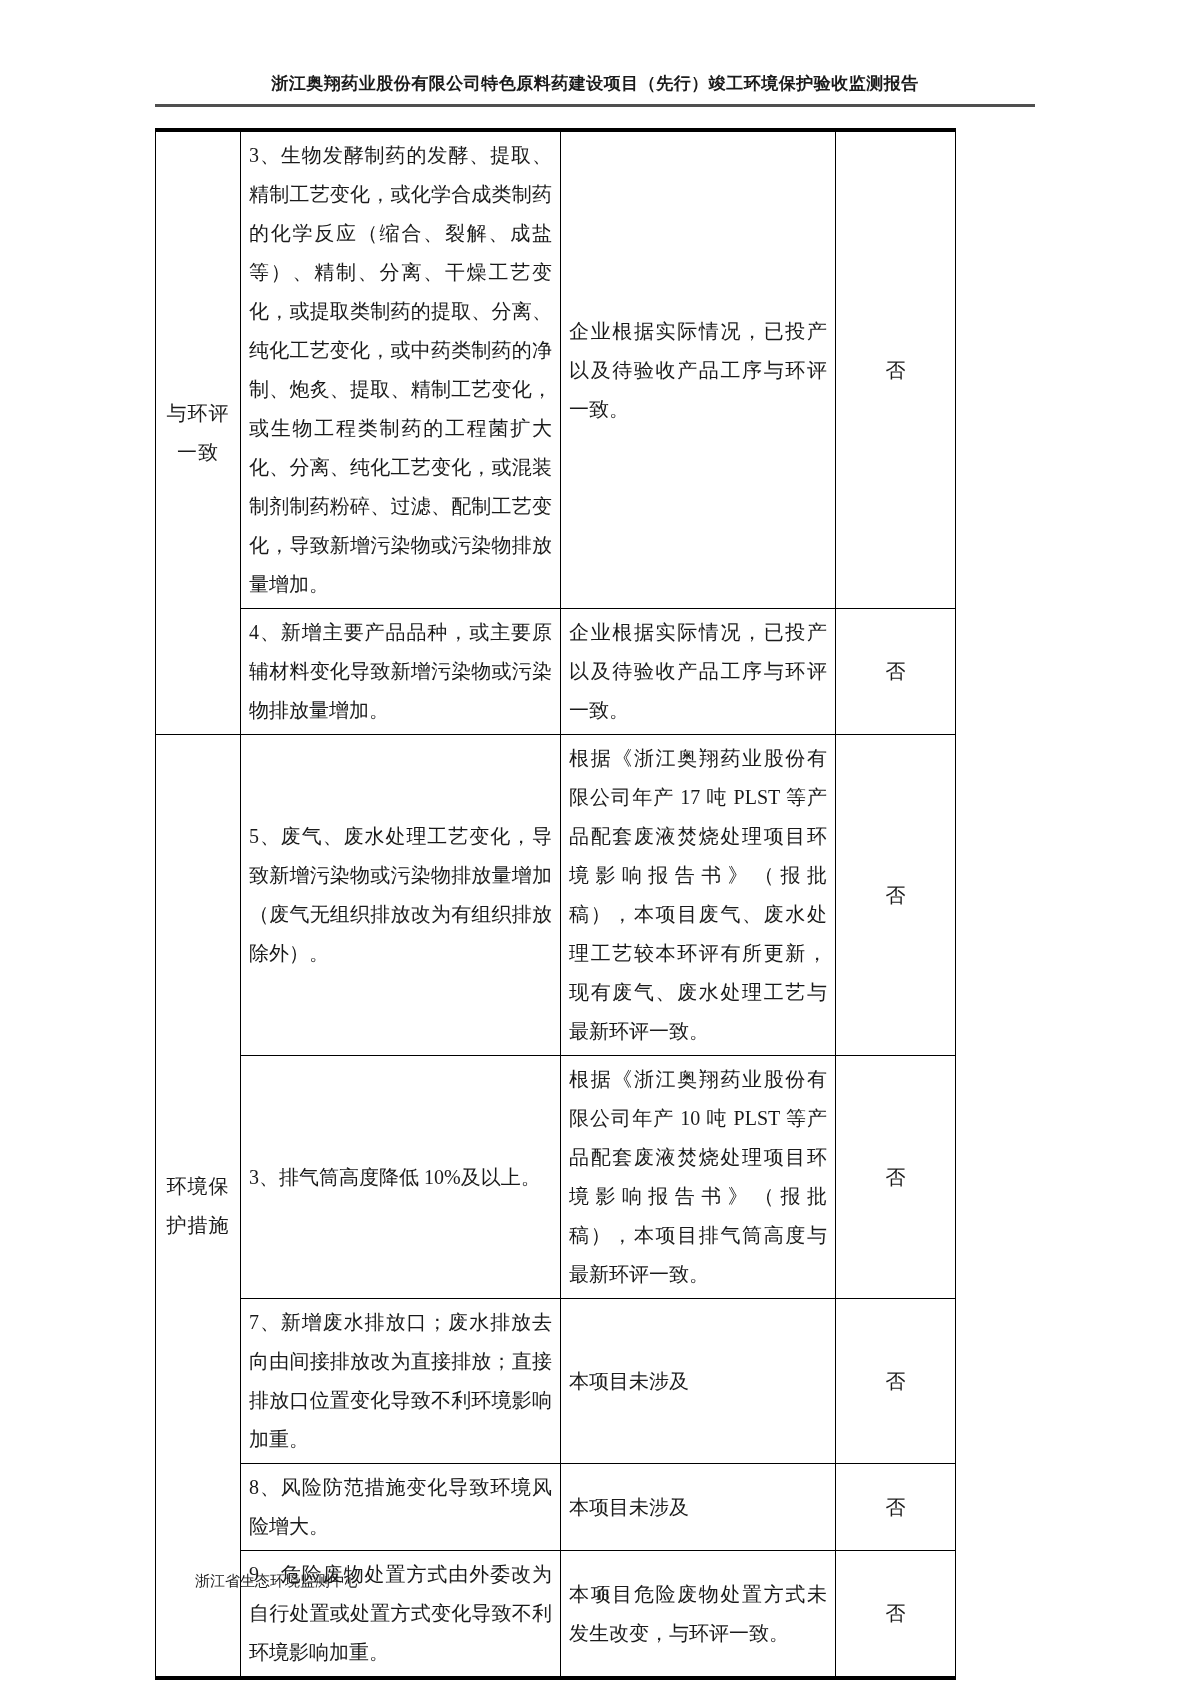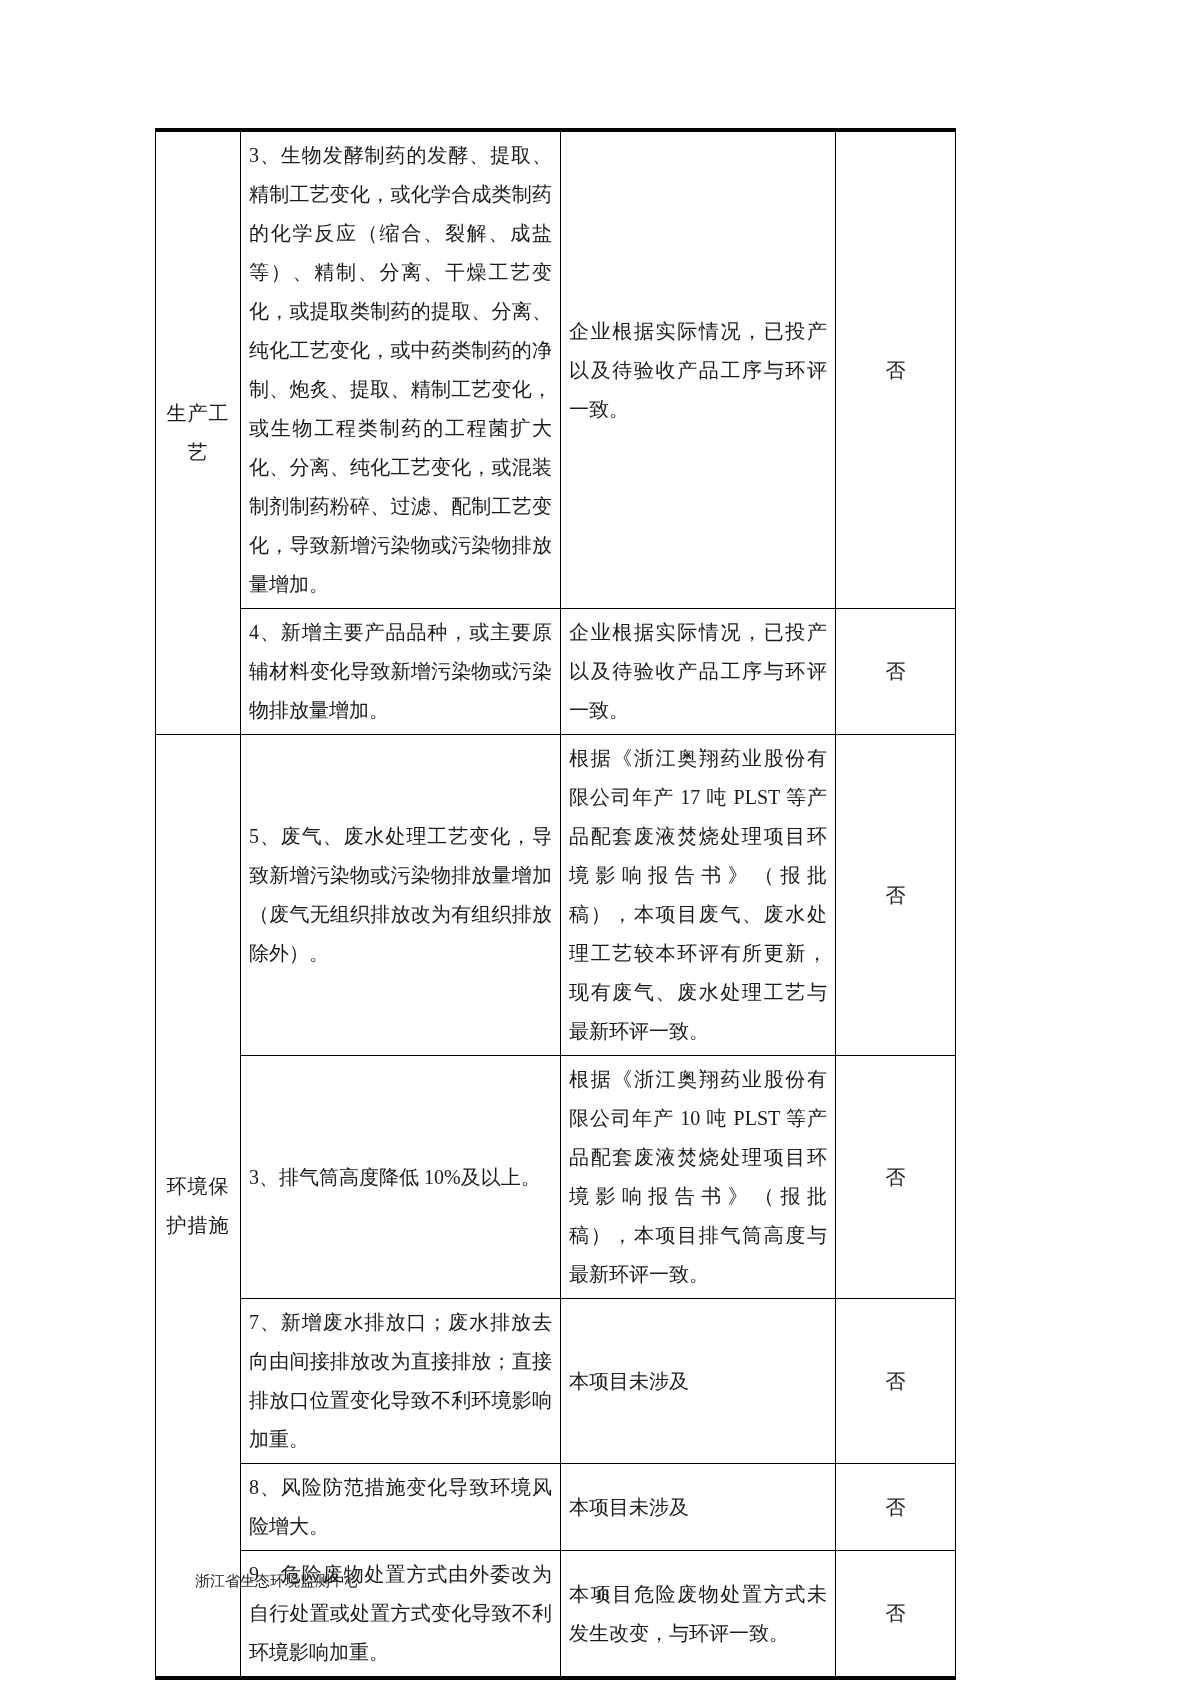--- a/index.html
+++ b/index.html
@@ -61,31 +61,34 @@
     font-size:15px;
   }
   .footer-left{position:absolute;left:195px;top:0;}
   .footer-page{position:absolute;left:50%;transform:translateX(-4.5%);top:15px;text-align:right;}
 </style>
 </head>
 <body>
 
 <div class="page">
 
+  <div class="header">
+    <div class="header-title">浙江奥翔药业股份有限公司特色原料药建设项目（先行）竣工环境保护验收监测报告</div>
+  </div>
 
   <table class="doc-table">
     <colgroup>
       <col style="width:85px">
       <col style="width:320px">
       <col style="width:275px">
       <col style="width:120px">
     </colgroup>
     <tbody>
       <tr class="r3">
-        <td class="cat" rowspan="2">生产工艺</td>
+        <td class="cat" rowspan="2">与环评一致</td>
         <td class="item">3、生物发酵制药的发酵、提取、精制工艺变化，或化学合成类制药的化学反应（缩合、裂解、成盐等）、精制、分离、干燥工艺变化，或提取类制药的提取、分离、纯化工艺变化，或中药类制药的净制、炮炙、提取、精制工艺变化，或生物工程类制药的工程菌扩大化、分离、纯化工艺变化，或混装制剂制药粉碎、过滤、配制工艺变化，导致新增污染物或污染物排放量增加。</td>
         <td class="sit">企业根据实际情况，已投产以及待验收产品工序与环评一致。</td>
         <td class="ans">否</td>
       </tr>
       <tr class="r4">
         <td class="item">4、新增主要产品品种，或主要原辅材料变化导致新增污染物或污染物排放量增加。</td>
         <td class="sit">企业根据实际情况，已投产以及待验收产品工序与环评一致。</td>
         <td class="ans">否</td>
       </tr>
       <tr class="r5">

